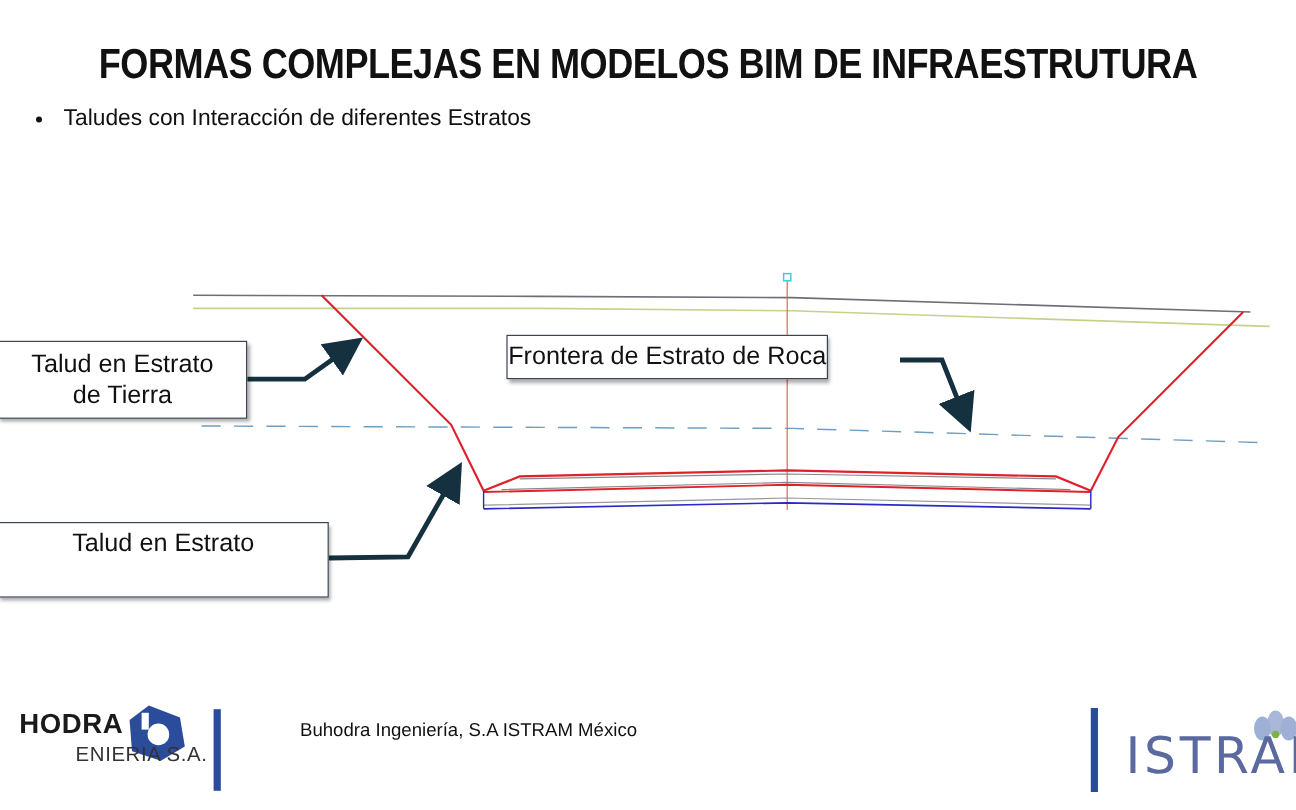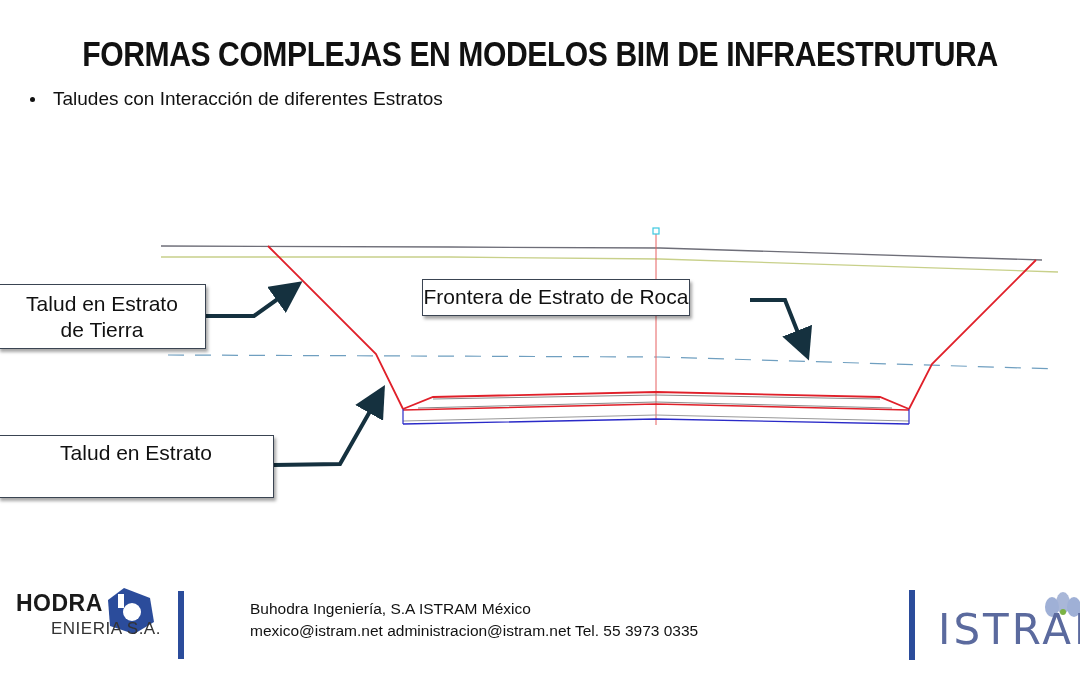--- a/index.html
+++ b/index.html
@@ -8,21 +8,21 @@
   .bullet{position:absolute;left:30px;top:88px;font-size:19px;color:#111;display:flex;align-items:center;}
   .bullet .dot{display:inline-block;width:5px;height:5px;border-radius:50%;background:#111;margin-right:18px;}
   svg.drawing{position:absolute;left:0;top:0;}
   .callout{position:absolute;background:#fff;border:1.5px solid #3a4452;box-shadow:2px 3px 3px rgba(0,0,0,0.35);font-size:21px;line-height:26px;color:#111;text-align:center;box-sizing:border-box;}
   .c1{left:-2px;top:284px;width:208px;height:65px;padding-top:6px;}
   .c2{left:422px;top:279px;width:268px;height:37px;padding-top:4px;}
   .c3{left:-2px;top:435px;width:276px;height:63px;padding-top:4px;}
   .footer-center{position:absolute;left:250px;top:598px;width:580px;font-size:15.5px;line-height:22px;color:#111;}
   .logo-left{position:absolute;left:0;top:586px;width:160px;height:70px;margin-left:16px;}
   .logo-left .name{position:absolute;left:0;top:4px;font-size:23px;font-weight:bold;color:#1a1a1a;letter-spacing:0.5px;}
-  .logo-left .sub{position:absolute;left:0;top:33px;font-size:17px;color:#333;letter-spacing:0.5px;padding-left:35px;}
+  .logo-left .sub{position:absolute;left:12px;top:33px;font-size:17px;color:#333;letter-spacing:0.5px;padding-left:35px;}
   .vbar{position:absolute;width:6px;background:#2b4c9b;}
   .istram{position:absolute;left:938px;top:605px;font-size:42px;color:#5b6a9e;letter-spacing:3px;font-family:"DejaVu Sans",sans-serif;}
 </style>
 </head>
 <body>
 
 <div class="title">FORMAS COMPLEJAS EN MODELOS BIM DE INFRAESTRUTURA</div>
 <div class="bullet">
   <span class="dot"></span>
   <span>Taludes con Interacción de diferentes Estratos</span>
@@ -87,17 +87,16 @@
 </div>
 
 <div class="logo-left">
   <div class="name">HODRA</div>
   <div class="sub">ENIERIA S.A.</div>
 </div>
 <div class="vbar" style="left:178px;top:591px;height:68px;"></div>
 
 <div class="footer-center">
   <div>Buhodra Ingeniería, S.A  ISTRAM México</div>
-  <div>mexico@istram.net  administracion@istram.net   Tel. 55 3973 0335</div>
 </div>
 
 <div class="vbar" style="left:909px;top:590px;height:70px;"></div>
 <div class="istram">ISTRAM</div>
 
 </body></html>

